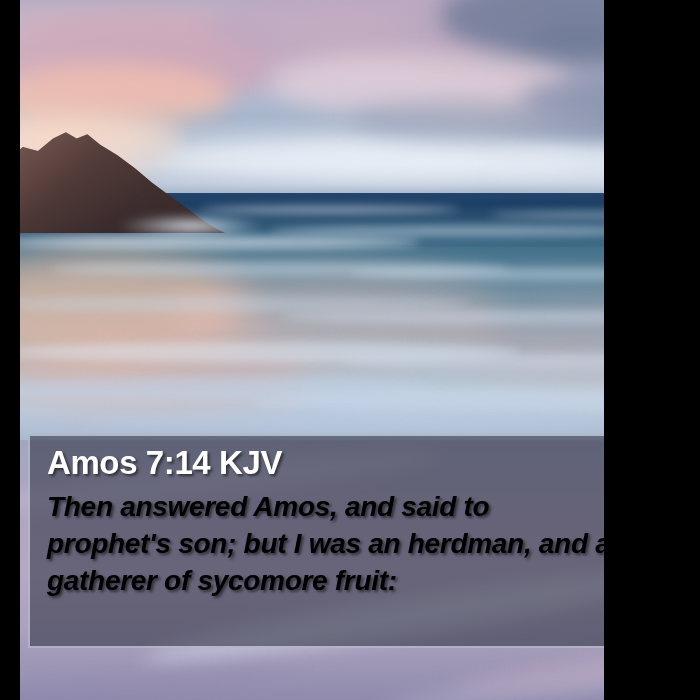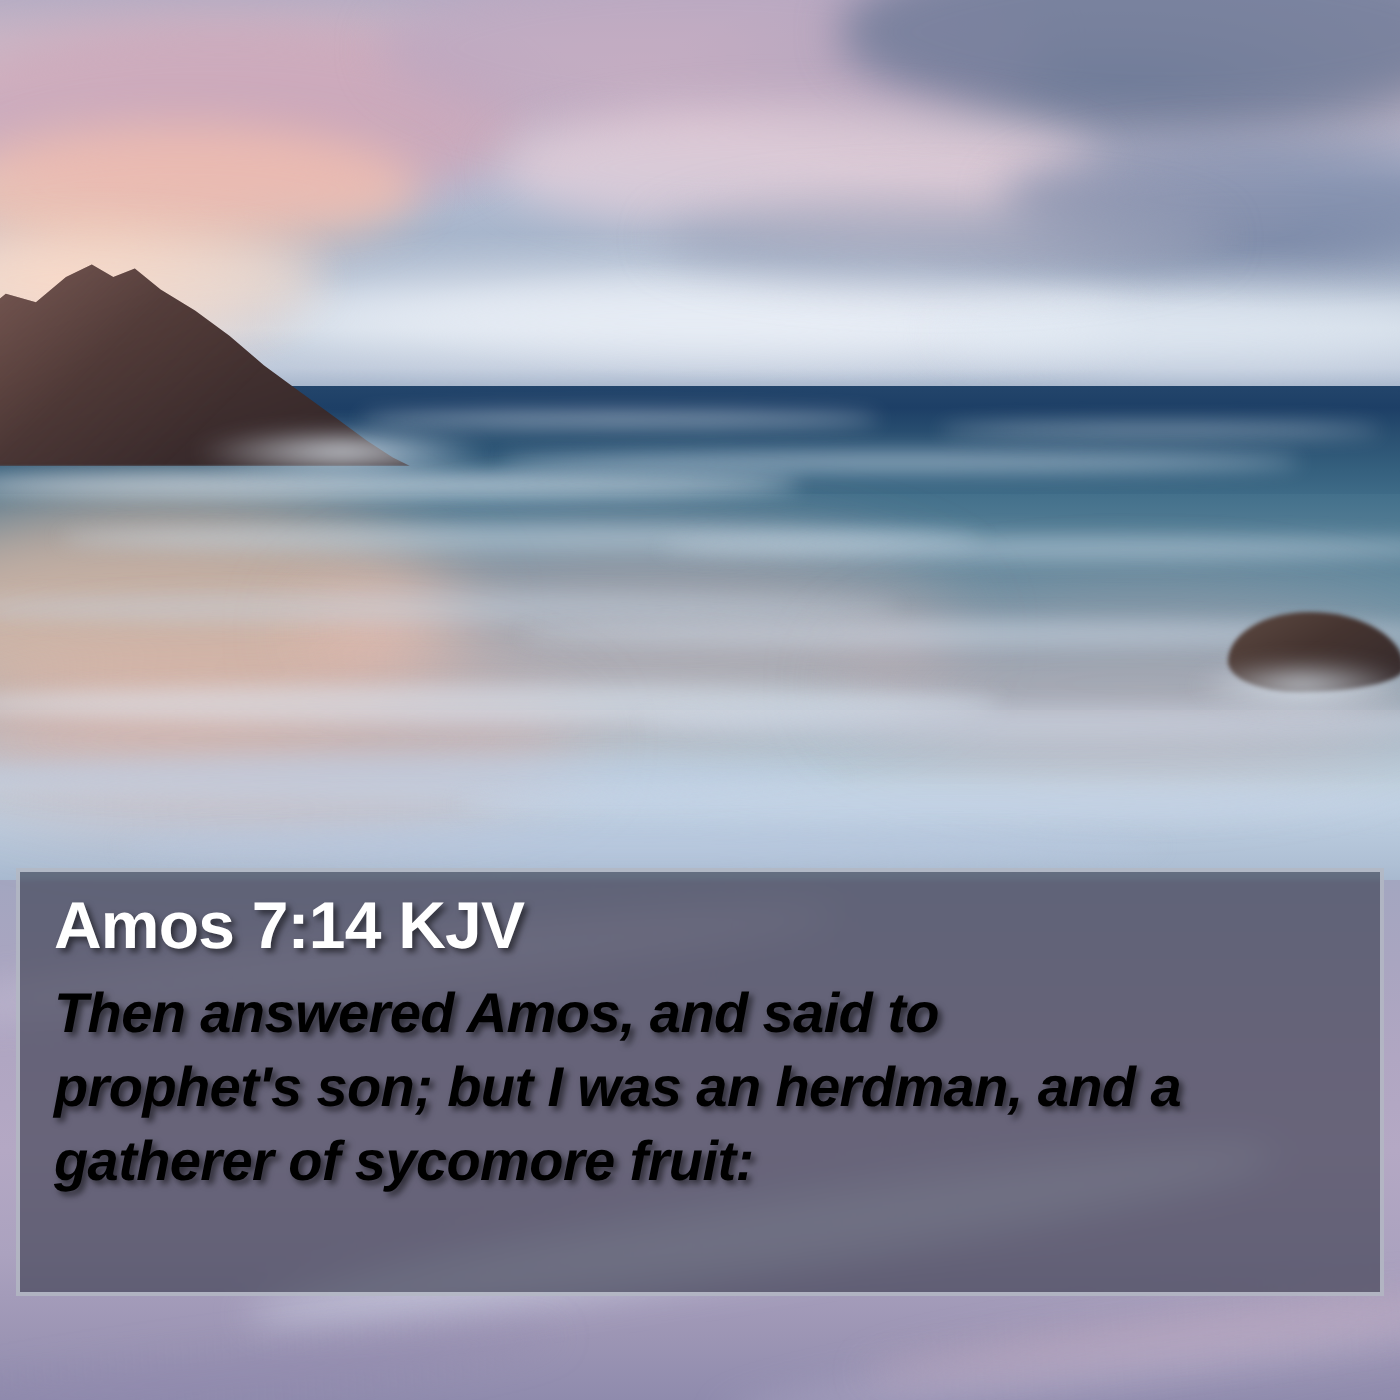--- a/index.html
+++ b/index.html
@@ -2,25 +2,26 @@
 <html><head>
 <meta charset="utf-8">
 <style>
   html, body {
     margin: 0;
     padding: 0;
     background: #000;
   }
   #scene {
     position: relative;
-    width: 700px;
+    width: 584px;
     height: 700px;
     overflow: hidden;
     font-family: "Liberation Sans", sans-serif;
     background: #6f7f9b;
+    margin-left: 20px;
   }
 
   
   .sky {
     position: absolute;
     left: 0; top: 0;
     width: 700px; height: 200px;
     background:
       radial-gradient(ellipse 260px 120px at 60px 300px, rgba(255,214,176,0.95) 0%, rgba(255,205,175,0.0) 70%),
       radial-gradient(ellipse 200px 90px at 30px 140px, rgba(255,206,186,0.75) 0%, rgba(255,200,180,0) 72%),

